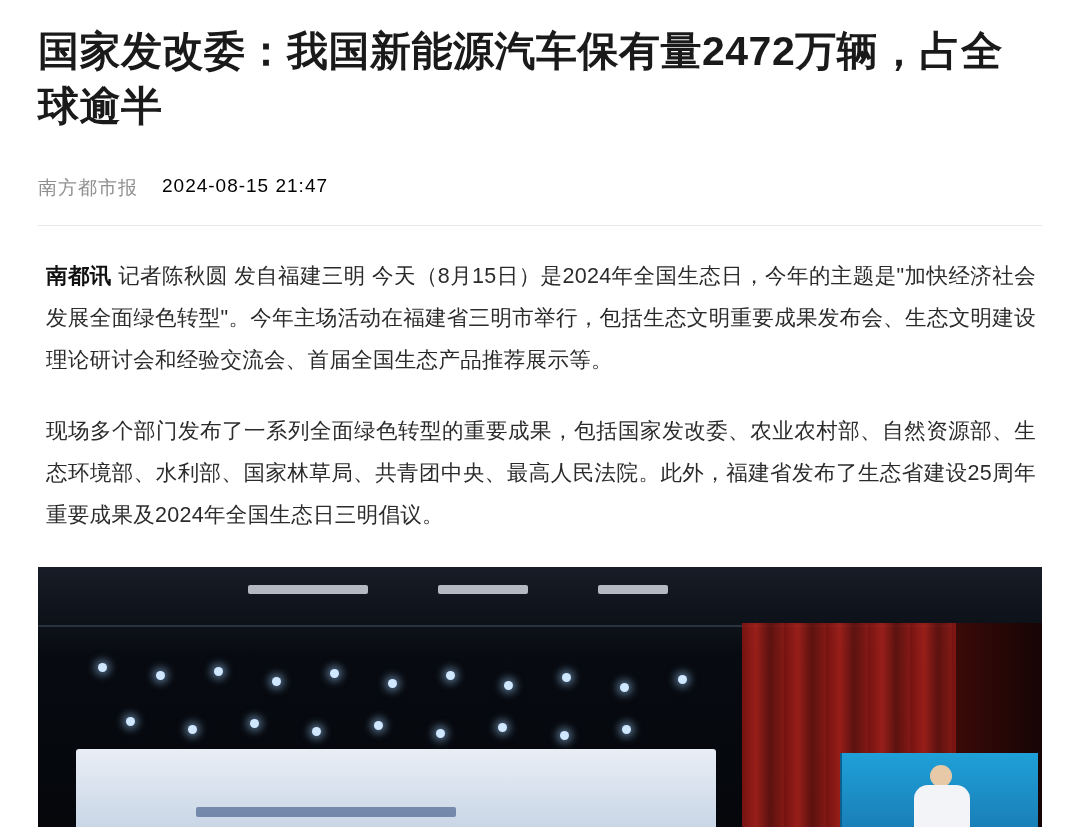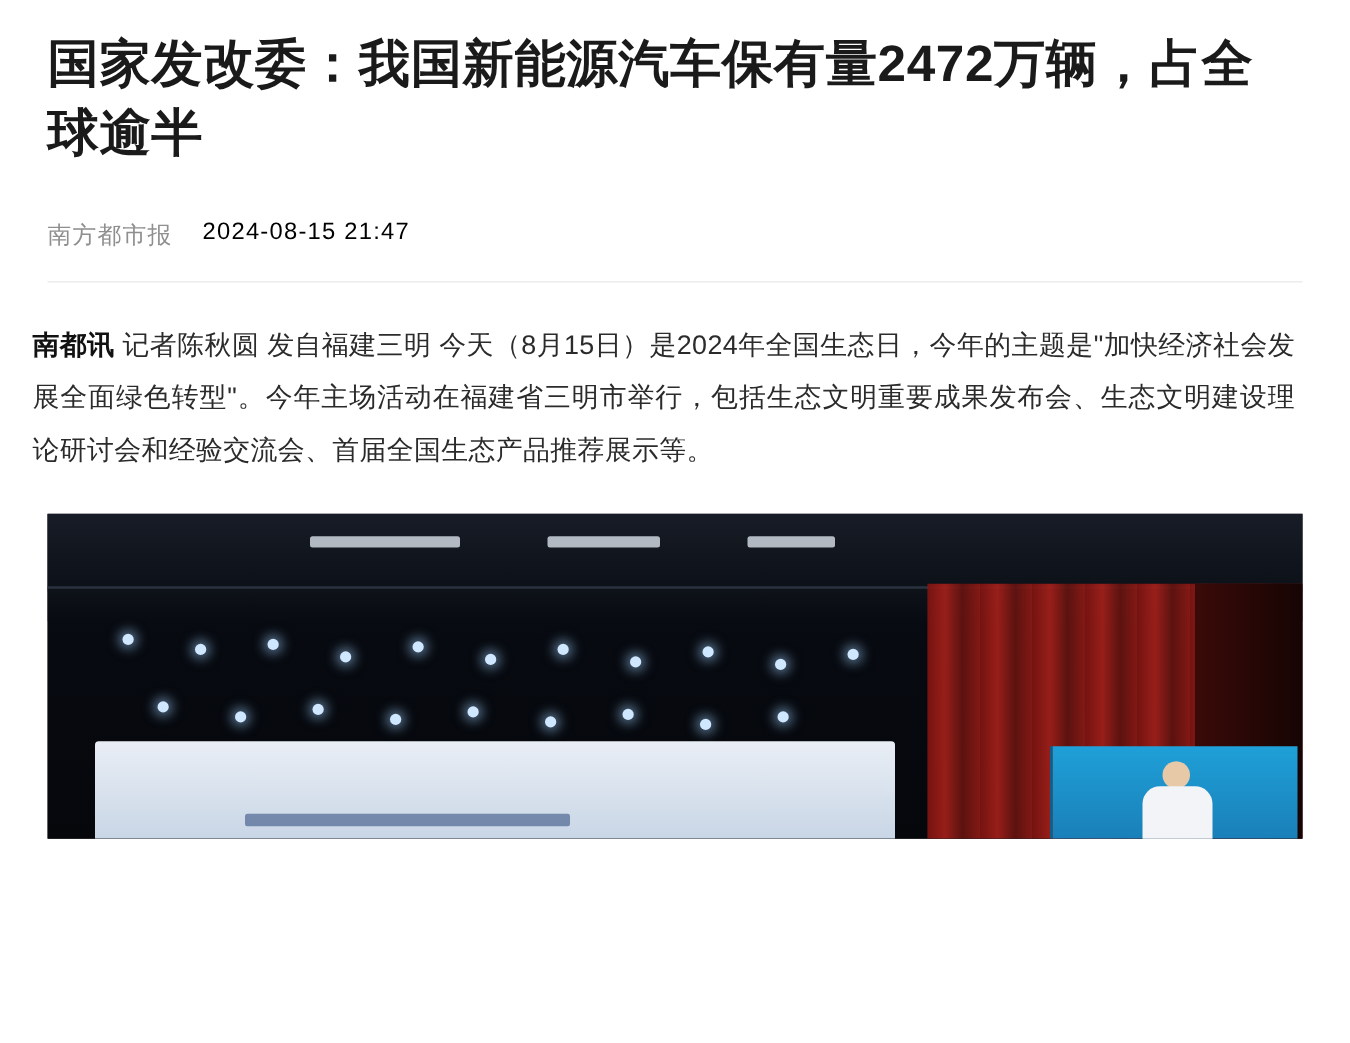--- a/index.html
+++ b/index.html
@@ -48,21 +48,21 @@
     color: #000000;
     font-size: 19px;
     font-family: "Liberation Sans", "DejaVu Sans", sans-serif;
   }
   .divider {
     margin: 24px 38px 0 38px;
     height: 1px;
     background: #e9e9e9;
   }
   .body-copy {
-    padding: 0 44px 0 26px;
+    padding: 0 44px 0 46px;
   }
   .para {
     margin: 0;
     padding-top: 30px;
     font-size: 21.5px;
     line-height: 1.95;
     color: #2b2b2b;
     text-align: justify;
     letter-spacing: 0.3px;
   }
@@ -194,20 +194,23 @@
   <div class="meta">
     <span class="source">南方都市报</span>
     <span class="timestamp">2024-08-15 21:47</span>
   </div>
 
   <div class="divider"></div>
 
   <div class="body-copy">
     <p class="para">
       <span class="lead">南都讯</span><span> 记者陈秋圆 发自福建三明 今天（8月15日）是2024年全国生态日，今年的主题是"加快经济社会发展全面绿色转型"。今年主场活动在福建省三明市举行，包括生态文明重要成果发布会、生态文明建设理论研讨会和经验交流会、首届全国生态产品推荐展示等。</span>
+    </p>
+    <p class="para">
+      <span>现场多个部门发布了一系列全面绿色转型的重要成果，包括国家发改委、农业农村部、自然资源部、生态环境部、水利部、国家林草局、共青团中央、最高人民法院。此外，福建省发布了生态省建设25周年重要成果及2024年全国生态日三明倡议。</span>
     </p>
   </div>
 
   <div class="photo">
     <div class="stage-bg"></div>
     <div class="ceiling"></div>
     <div class="ceiling-strip" style="left:210px;width:120px;"></div>
     <div class="ceiling-strip" style="left:400px;width:90px;"></div>
     <div class="ceiling-strip" style="left:560px;width:70px;"></div>
     <div class="truss"></div>

